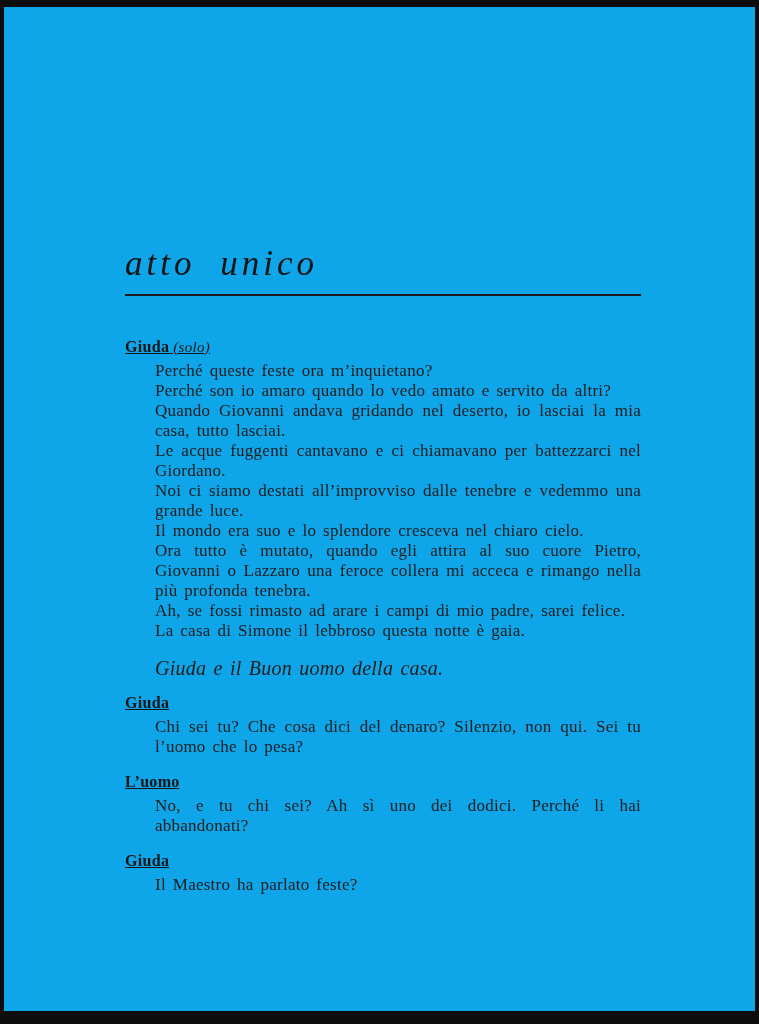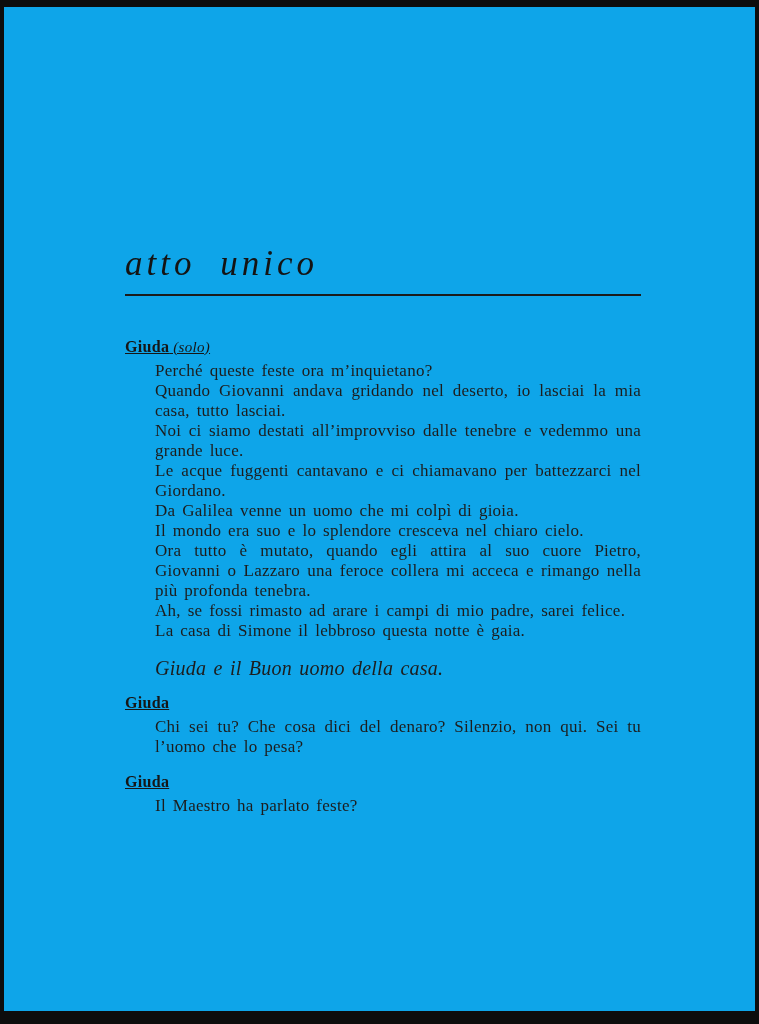--- a/index.html
+++ b/index.html
@@ -87,38 +87,44 @@
 <div class="scan-frame">
   <div class="page">
     <div class="content">
       <h1 class="title">atto unico</h1>
       <div class="title-rule"></div>
       <div class="dialogue">
           <section class="speech first">
             <h2 class="speaker">Giuda<em class="speaker-note"> (solo)</em></h2>
             <div class="paragraphs">
               <p class="speech-line">Perché queste feste ora m’inquietano?</p>
+              <p class="speech-line">Perché son io amaro quando lo vedo amato e servito da altri?</p>
               <p class="speech-line">Quando Giovanni andava gridando nel deserto, io lasciai la mia casa, tutto lasciai.</p>
+              <p class="speech-line">Le acque fuggenti cantavano e ci chiamavano per battezzarci nel Giordano.</p>
               <p class="speech-line">Noi ci siamo destati all’improvviso dalle tenebre e vedemmo una grande luce.</p>
-              <p class="speech-line">Le acque fuggenti cantavano e ci chiamavano per battezzarci nel Giordano.</p>
-              <p class="speech-line">Da Galilea venne un uomo che mi colpì di gioia.</p>
               <p class="speech-line">Il mondo era suo e lo splendore cresceva nel chiaro cielo.</p>
               <p class="speech-line">Ora tutto è mutato, quando egli attira al suo cuore Pietro, Giovanni o Lazzaro una feroce collera mi acceca e rimango nella più profonda tenebra.</p>
               <p class="speech-line">Ah, se fossi rimasto ad arare i campi di mio padre, sarei felice.</p>
               <p class="speech-line">La casa di Simone il lebbroso questa notte è gaia.</p>
             </div>
           </section>
           <p class="stage-direction">Giuda e il Buon uomo della casa.</p>
           <section class="speech">
             <h2 class="speaker">Giuda</h2>
             <div class="paragraphs">
               <p class="speech-line">Chi sei tu? Che cosa dici del denaro? Silenzio, non qui. Sei tu l’uomo che lo pesa?</p>
             </div>
           </section>
           <section class="speech">
+            <h2 class="speaker">L’uomo</h2>
+            <div class="paragraphs">
+              <p class="speech-line">No, e tu chi sei? Ah sì uno dei dodici. Perché li hai abbandonati?</p>
+            </div>
+          </section>
+          <section class="speech">
             <h2 class="speaker">Giuda</h2>
             <div class="paragraphs">
               <p class="speech-line">Il Maestro ha parlato feste?</p>
             </div>
           </section>
         </div>
     </div>
   </div>
 </div>
 

